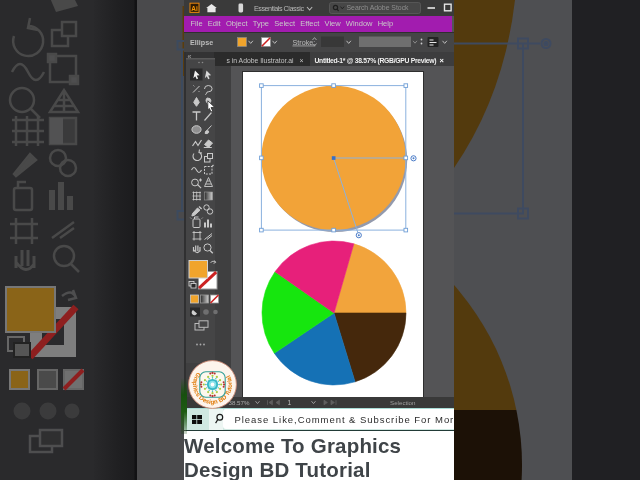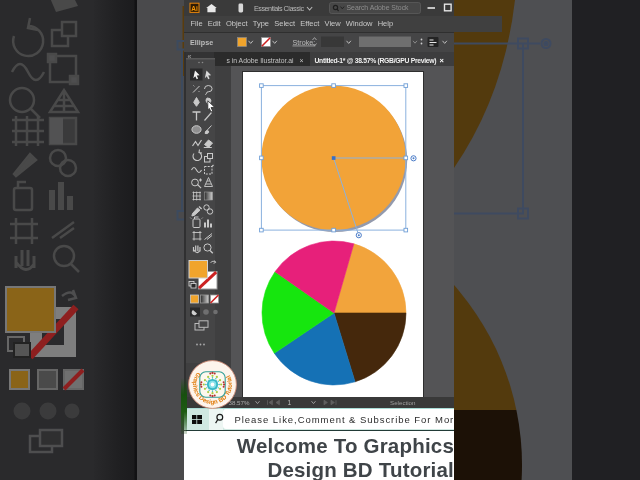--- a/index.html
+++ b/index.html
@@ -136,21 +136,21 @@
       <path d="M123 7 l2.6 3 2.6 -3" fill="none" stroke="#b9b9b9" stroke-width="1.1"></path>
       <rect x="145.5" y="2.5" width="91" height="11" rx="2" fill="#474747" stroke="#5c5c5c" stroke-width="0.8"></rect>
       <circle cx="151.5" cy="7.5" r="2.1" fill="none" stroke="#1f1f1f" stroke-width="1.2"></circle>
       <path d="M153 9.2 l1.6 1.8" stroke="#1f1f1f" stroke-width="1.2"></path>
       <path d="M156.5 6.6 l1.8 2.2 1.8 -2.2" fill="none" stroke="#222" stroke-width="1"></path>
       <text x="162.5" y="10.3" font-size="6.9" fill="#8e8e8e" textLength="62">Search Adobe Stock</text>
       <rect x="243.5" y="7.2" width="7.5" height="1.6" fill="#e6e6e6"></rect>
       <rect x="260.5" y="4.2" width="6.6" height="6.6" fill="none" stroke="#e6e6e6" stroke-width="1.4"></rect>
     </svg>
 
-    <div class="abs" style="left:0;top:16px;width:318px;height:16px;background:#404040;color:#c9c9c9;font-size:7.5px;line-height:16px;white-space:nowrap">
+    <div class="abs" style="left:0;top:16px;width:268px;height:16px;background:#a21caf;color:#c9c9c9;font-size:7.5px;line-height:16px;white-space:nowrap">
       <span style="margin-left:6.5px">File</span><span style="margin-left:5.2px">Edit</span><span style="margin-left:5.2px">Object</span><span style="margin-left:5.2px">Type</span><span style="margin-left:5.2px">Select</span><span style="margin-left:5.2px">Effect</span><span style="margin-left:5.2px">View</span><span style="margin-left:5.2px">Window</span><span style="margin-left:5.2px">Help</span>
     </div>
 
     <div class="abs" style="left:0;top:32px;width:270px;height:19.5px;background:#454546;border-top:1px solid #2f2f2f;box-sizing:border-box"></div>
     <svg class="abs" style="left:0;top:32px" width="270" height="19.5" viewBox="0 0 270 19.5">
       <text x="6" y="12.6" font-size="7.2" font-weight="bold" fill="#bdbdbd">Ellipse</text>
       <rect x="53.5" y="5.5" width="9" height="9" fill="#f0a42c" stroke="#8a8a8a" stroke-width="0.7"></rect>
       <path d="M64.5 8.8 l2.2 2.6 2.2 -2.6" fill="none" stroke="#bbb" stroke-width="1"></path>
       <rect x="77.5" y="5.5" width="9" height="9" fill="#fff" stroke="#8a8a8a" stroke-width="0.7"></rect>
       <path d="M77.8 14.2 L86.2 5.8" stroke="#cc2222" stroke-width="1.6"></path>
@@ -337,21 +337,21 @@
         <rect x="8" y="11.8" width="4.4" height="4.2"></rect>
         <rect x="13.2" y="11.8" width="4.8" height="4.2"></rect>
       </g>
       <circle cx="35.8" cy="9.3" r="2.9" fill="none" stroke="#1a1a1a" stroke-width="1.2"></circle>
       <path d="M33.8 11.5 l-2.2 3.6" stroke="#1a1a1a" stroke-width="1.2"></path>
       <text x="50.5" y="14.8" font-size="9.5" letter-spacing="0.95" fill="#2b2b2b">Please Like,Comment &amp; Subscribe For More Videos</text>
     </svg>
     <div class="abs" style="left:2px;top:429.8px;width:268px;height:1.4px;background:#223b37"></div>
 
     <div class="abs" style="left:0;top:431.2px;width:270px;height:48.8px;background:#ffffff"></div>
-    <div class="abs" style="left:0;top:433.5px;width:270px;height:48px;color:#3f4448;font-size:20.5px;font-weight:bold;text-align:right;line-height:24.5px;letter-spacing:0.2px">Welcome To Graphics<br>Design BD Tutorial</div>
+    <div class="abs" style="left:0;top:433.5px;width:270px;height:48px;color:#3f4448;font-size:20.5px;font-weight:bold;text-align:left;line-height:24.5px;letter-spacing:0.2px">Welcome To Graphics<br>Design BD Tutorial</div>
   </div>
 
   <div class="abs" style="left:181px;top:378px;width:5.5px;height:56px;background:linear-gradient(180deg,rgba(18,58,12,0) 0%,#17500f 30%,#1d5a12 60%,rgba(18,58,12,0.2) 100%)"></div>
 
   <svg class="abs" style="left:188px;top:360px" width="49" height="49" viewBox="0 0 49 49">
     <circle cx="24.5" cy="24.5" r="23.9" fill="#fdf4ec" stroke="#d08a74" stroke-width="0.9"></circle>
     <defs>
         <path id="tcirc" d="M10.71 10.71 A 19.5 19.5 0 1 0 38.29 10.71"></path>
       </defs>
     <text font-size="6.2" font-weight="bold" fill="#e07d0e"><textPath href="#tcirc" startOffset="2%">Graphics Design BD Tutorial</textPath></text>

